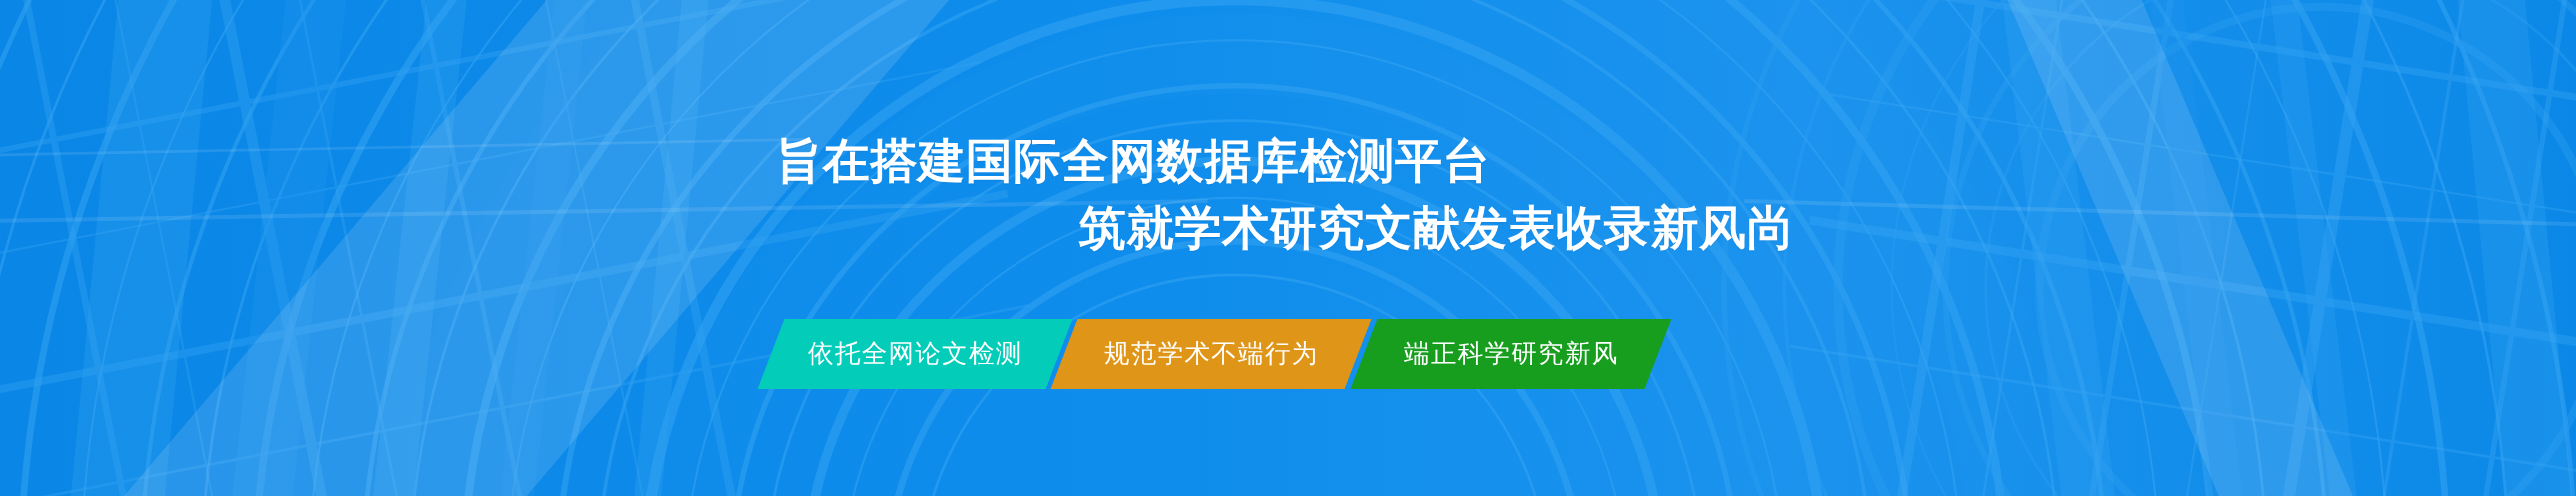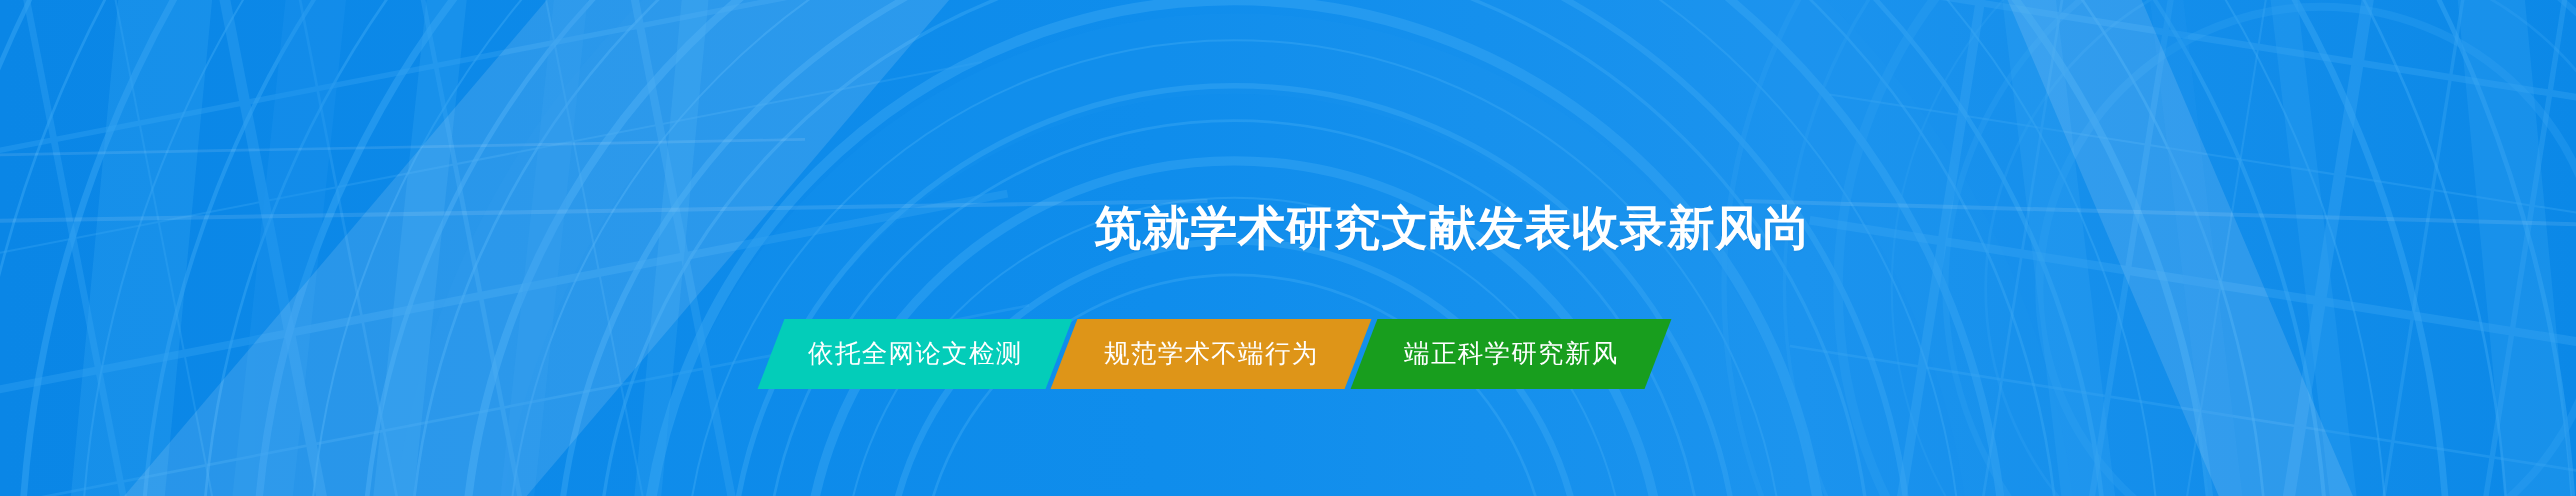--- a/index.html
+++ b/index.html
@@ -34,21 +34,21 @@
     position: absolute;
     color: #ffffff;
     font-weight: 700;
     font-size: 47px;
     line-height: 47px;
     letter-spacing: 0.7px;
     white-space: nowrap;
     text-shadow: 0 0.7px 1.3px rgba(0, 60, 120, 0.10);
   }
   #headline-line-1 { left: 775px; top: 137px; }
-  #headline-line-2 { left: 1079px; top: 204px; margin-left: 16px; }
+  #headline-line-2 { left: 1079px; top: 204px; }
 
   #tag-strip {
     position: absolute;
     left: 771px;
     top: 319px;
     height: 70px;
     display: flex;
     align-items: stretch;
     gap: 5.4px;
   }
@@ -187,20 +187,21 @@
       <g stroke="#ffffff" opacity="0.10" fill="none">
         <path d="M -50 330 L 1800 300" stroke-width="6"></path>
         <path d="M -50 232 L 1200 208" stroke-width="4"></path>
         <path d="M 2600 300 L 3890 336" stroke-width="6"></path>
       </g>
 
     </g>
   </svg>
 
   <div class="headline-block">
+    <div class="headline" id="headline-line-1" style="color: rgb(255, 255, 255);">旨在搭建国际全网数据库检测平台</div>
     <div class="headline" id="headline-line-2" style="color: rgb(255, 255, 255);">筑就学术研究文献发表收录新风尚</div>
   </div>
 
   <div id="tag-strip">
     <div class="tag" id="tag-0" style="background: rgb(3, 205, 185);">
       <span class="tag-label" style="color: rgb(255, 255, 255);">依托全网论文检测</span>
     </div>
     <div class="tag" id="tag-1" style="background: rgb(222, 149, 24);">
       <span class="tag-label" style="color: rgb(255, 255, 255);">规范学术不端行为</span>
     </div>

